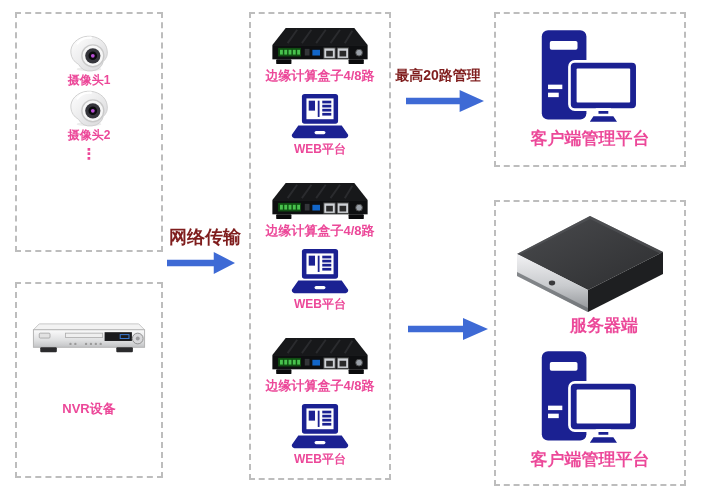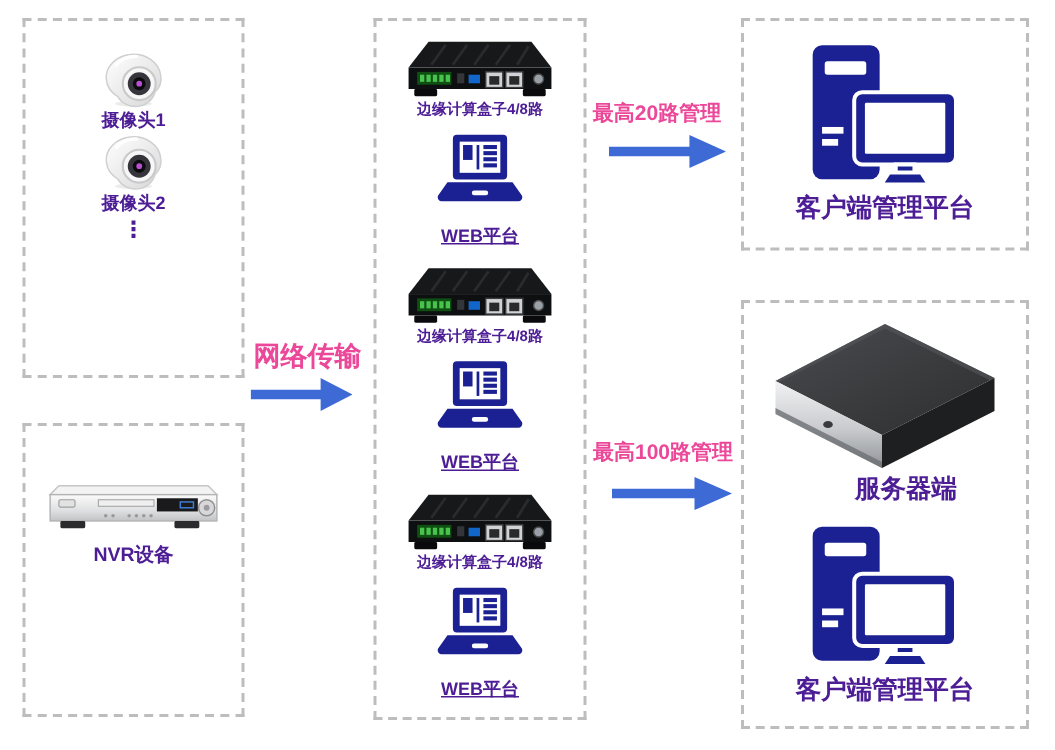--- a/index.html
+++ b/index.html
@@ -2,47 +2,47 @@
 <html style="--accent: #3E6AD5; --iconblue: #1B2192;"><head>
 <meta charset="utf-8">
 <style>
   html,body{margin:0;padding:0;background:#ffffff;}
   #canvas{
     position:relative;width:703px;height:500px;background:#ffffff;overflow:hidden;
     font-family:"Liberation Sans","DejaVu Sans",sans-serif;color:#1f1f1f;
   }
   .dashed-box{position:absolute;border:2px dashed #bdbdbd;box-sizing:border-box;background:#fff;}
   .col{display:flex;flex-direction:column;align-items:center;}
-  .lbl{font-weight:bold;color:#4c1d95;white-space:nowrap;text-align:center;line-height:1.2;}
+  .lbl{font-weight:bold;color:#ec4899;white-space:nowrap;text-align:center;line-height:1.2;}
 
   
   #box-cameras{left:15px;top:12px;width:148px;height:240px;padding-top:18px;}
   .cam-label{font-size:12px;margin-top:1px;}
   .ellipsis{font-size:15px;font-weight:bold;line-height:1;margin:3px 0 4px 0;letter-spacing:0;}
 
   
-  #box-nvr{left:15px;top:282px;width:148px;height:196px;padding-top:36px;}
+  #box-nvr{left:15px;top:282px;width:148px;height:196px;padding-top:36px;gap:39px;}
   .nvr-label{font-size:13px;margin-top:3px;}
 
   
   #box-edge{left:249px;top:12px;width:142px;height:468px;justify-content:space-between;padding:12px 0;box-sizing:border-box;}
   .edge-group{display:flex;flex-direction:column;align-items:center;}
-  .edge-label{font-size:10px;margin-top:2px;}
-  .web-label{font-size:12px;margin-top:14px;text-decoration:underline;}
+  .edge-label{font-size:13px;margin-top:2px;}
+  .web-label{font-size:12px;margin-top:2px;}
   .laptop-svg{margin-top:9px;}
 
   
   #box-client{left:494px;top:12px;width:192px;height:155px;padding-top:15px;}
   .client-label{font-size:17px;margin-top:3px;}
   #box-server{left:494px;top:200px;width:192px;height:286px;padding-top:12px;}
   .server-label{font-size:17px;margin-top:2px;margin-left:28px;}
   #box-server .desktop-2{margin-top:14px;}
 
   
-  .float-label{position:absolute;font-weight:bold;color:#ec4899;white-space:nowrap;}
+  .float-label{position:absolute;font-weight:bold;color:#7f1d1d;white-space:nowrap;}
   #transport-label{left:169px;top:225px;font-size:18px;width:80px;}
   #transport-arrow{left:167px;top:251px;}
   #arrow-top-label{left:391px;top:67px;font-size:14px;width:94px;text-align:center;}
   #arrow-top{left:406px;top:89px;}
   #arrow-bottom-label{left:391px;top:293px;font-size:14px;width:102px;text-align:center;}
   #arrow-bottom{left:408px;top:317px;}
   .arrow-svg{position:absolute;display:block;}
 </style>
 </head>
 <body>
@@ -218,21 +218,20 @@
         </svg>
       <div class="lbl web-label">WEB平台</div>
     </div>
   </div>
 
   <div id="arrow-top-label" class="float-label">最高20路管理</div>
   <svg id="arrow-top" class="arrow-svg" width="78" height="24">
       <use href="#sym-arrow"></use>
     </svg>
 
-  <div id="arrow-bottom-label" class="float-label">最高100路管理</div>
   <svg id="arrow-bottom" class="arrow-svg" width="80" height="24">
       <use href="#sym-arrow"></use>
     </svg>
 
   <div id="box-client" class="dashed-box col">
     <svg width="100" height="97">
         <use href="#sym-desktop"></use>
       </svg>
     <div class="lbl client-label">客户端管理平台</div>
   </div>

